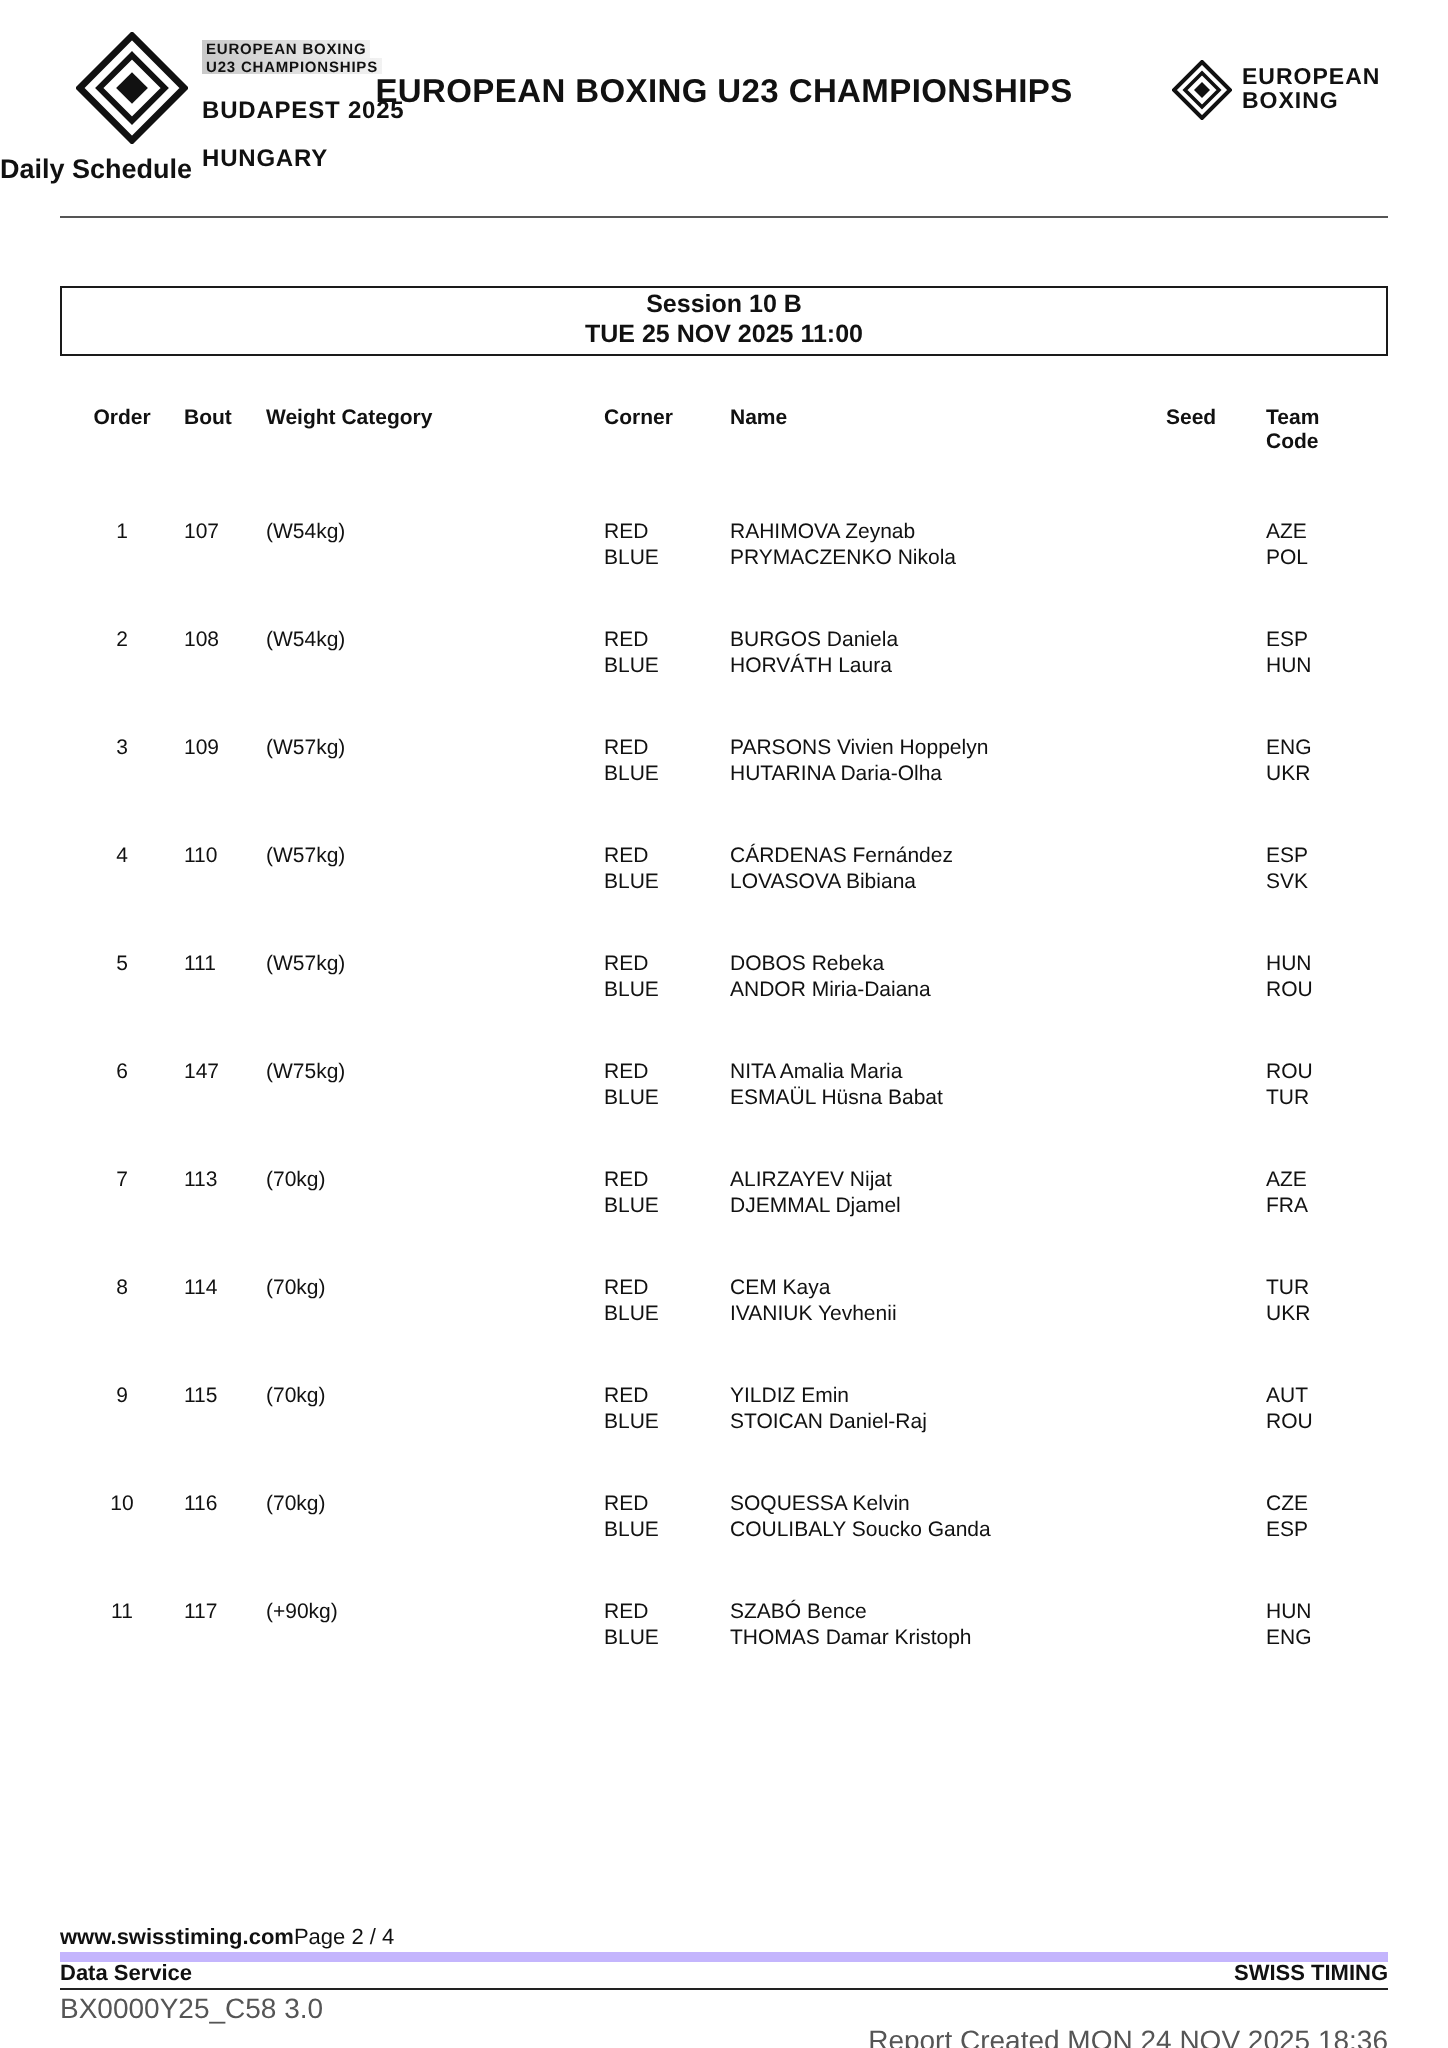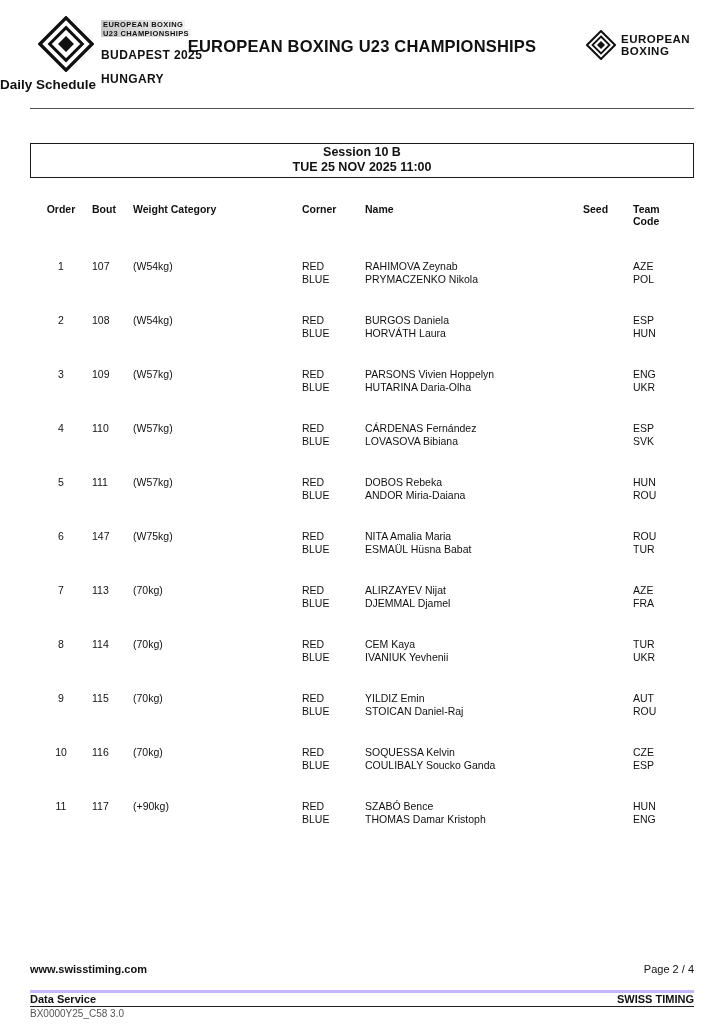--- a/index.html
+++ b/index.html
@@ -37,26 +37,26 @@
   .thead { font-weight:bold; line-height:1.15; }
   .th-order { text-align:center; }
   .th-team { max-width:36px; }
   .tbody { margin-top:9px; display:flex; flex-direction:column; gap:5px; }
   .cell { line-height:12.5px; }
   .cell.num { text-align:center; }
   .line2 div { line-height:12.5px; min-height:12.5px; }
 
   
   .footer { position:absolute; left:30px; top:963px; width:664px; }
-  .f-row1 { display:flex; justify-content:space-between; align-items:flex-end;
-    font-size:11px; padding-bottom:15px; border-bottom:3px solid #c4b5fd; }
+  .f-row1 { display:flex; justify-content:flex-start; align-items:flex-end;
+    font-size:11px; padding-bottom:1px; border-bottom:5px solid #c4b5fd; }
   .f-url { font-weight:bold; text-decoration:none; color:#111; }
   .f-row2 { display:flex; justify-content:space-between; font-size:11px; font-weight:bold;
     padding:0 0 1px 0; border-bottom:1.5px solid #222; }
-  .f-row3 { position:relative; font-size:10px; color:#555; padding-top:1px; }
+  .f-row3 { position:relative; font-size:14px; color:#555; padding-top:1px; }
   .f-center { position:absolute; left:0; right:0; text-align:right; top:17px; color:#555; }
 </style>
 </head>
 <body>
 
 <div class="page">
 
   <div class="logo-left">
     <svg viewBox="0 0 60 60" aria-hidden="true">
       <path d="M30 2 L58 30 L30 58 L2 30 Z" fill="none" stroke="#111" stroke-width="3.6"></path>

